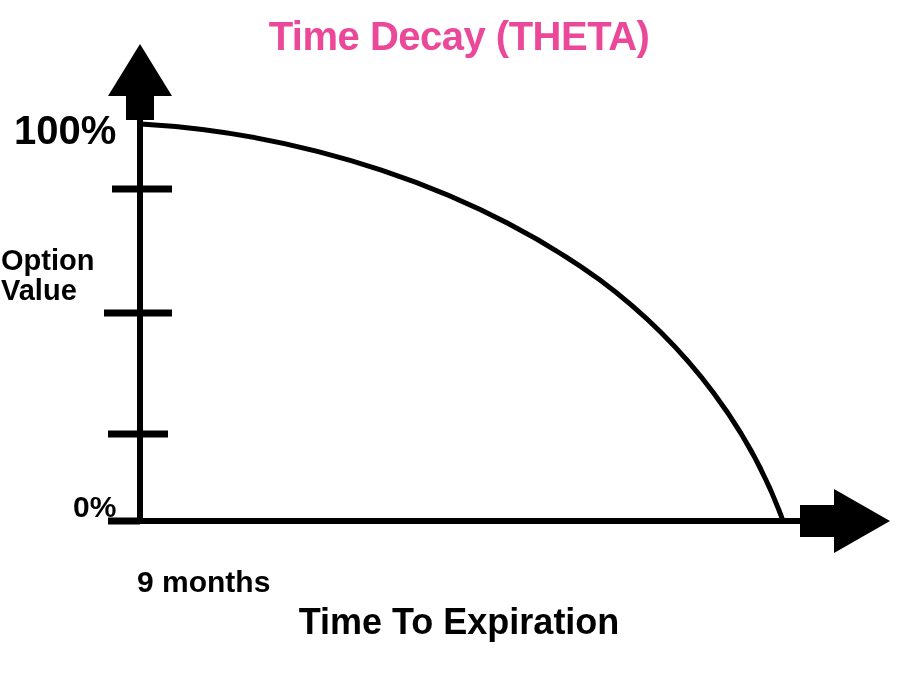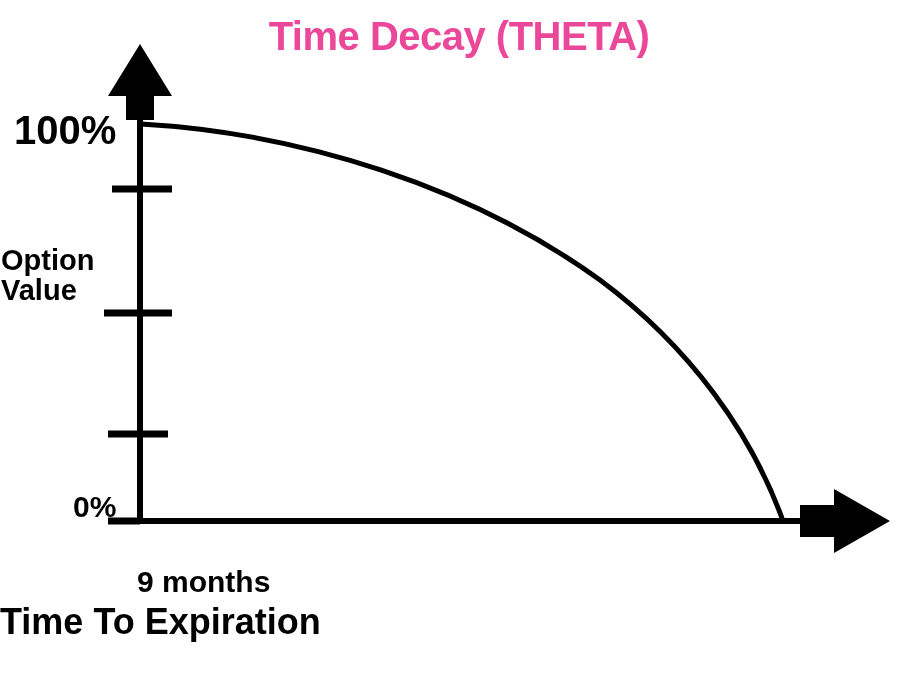--- a/index.html
+++ b/index.html
@@ -65,20 +65,21 @@
   }
   #xlabel-right {
     left: 711px;
     top: 550px;
     font-size: 28px;
   }
   #xaxis-title {
     left: 0;
     top: 604px;
     width: 918px;
+    text-align: center;
     font-size: 36px;
   }
 </style>
 </head>
 <body>
 
 <div id="chart-root">
 
   <div id="chart-title" class="axis-text">Time Decay (THETA)</div>
 

